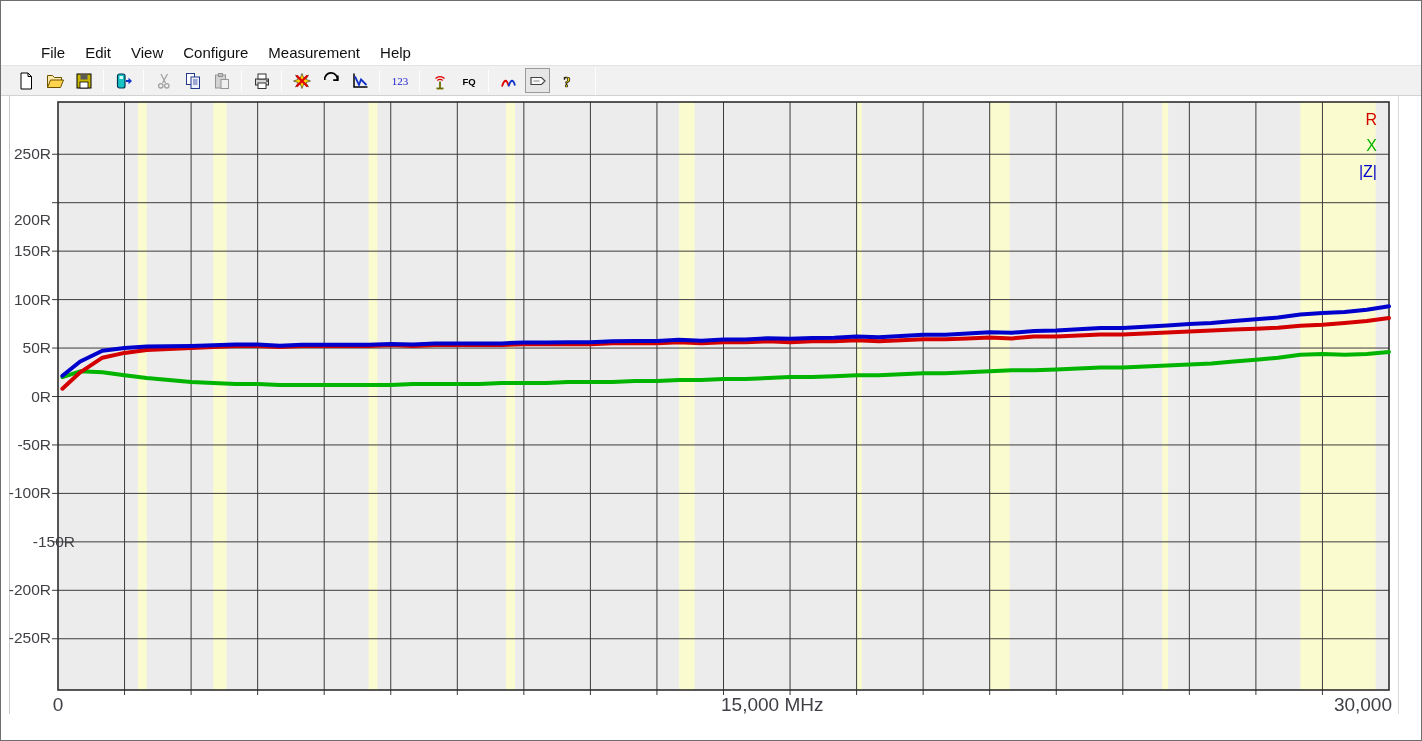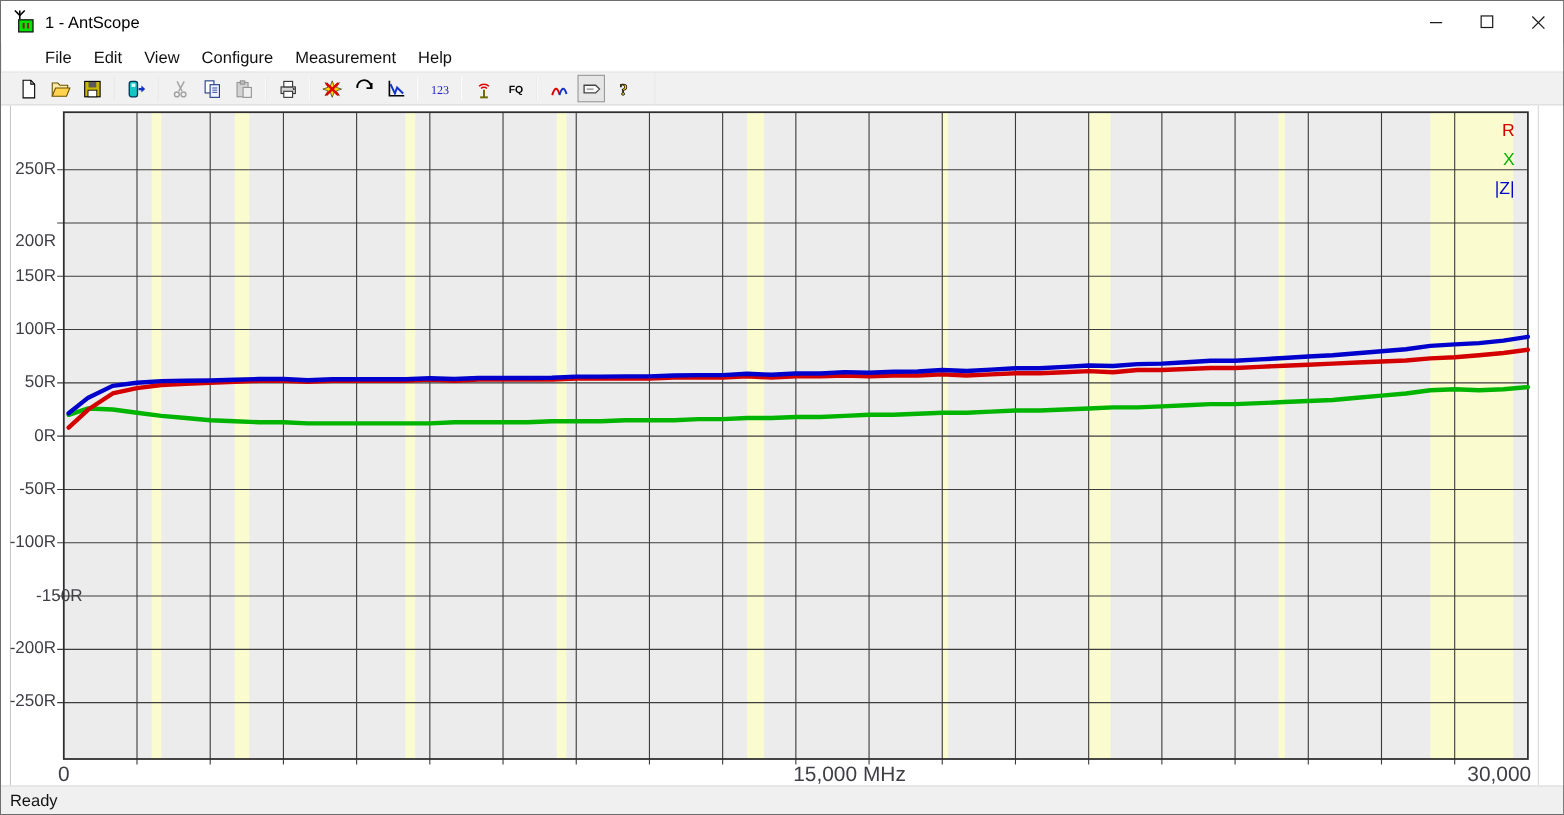--- a/index.html
+++ b/index.html
@@ -36,46 +36,20 @@
   .legend-item{position:absolute;width:52px;text-align:right;font-size:16px;line-height:25px;font-weight:400;}
   
   .statusbar{position:absolute;left:0;top:713px;width:100%;height:27px;background:#f0f0f0;border-top:1px solid #dcdcdc;display:flex;align-items:center;}
   .status-text{margin-left:8px;font-size:15px;color:#111;}
 </style>
 </head>
 <body>
 
 <div class="window">
 
-  <div class="titlebar">
-    <svg class="app-icon" viewBox="0 0 22 26">
-      <path d="M7 2.5v8" stroke="#000" stroke-width="1.4" fill="none"></path>
-      <path d="M2.5 2.5L7 7 M11.5 2.5L7 7" stroke="#000" stroke-width="1.4" fill="none"></path>
-      <rect x="6" y="11" width="13" height="11" fill="#00e100" stroke="#1a1a1a" stroke-width="1.2"></rect>
-      <path d="M10.5 14v5 M14.5 14v5" stroke="#8a1a1a" stroke-width="1.8" fill="none"></path>
-    </svg>
-    <span class="title-text">1 - AntScope</span>
-    <div class="win-controls">
-      <button class="win-btn">
-        <svg width="14" height="14" viewBox="0 0 14 14">
-            <path d="M1 7.5h11" stroke="#1a1a1a" stroke-width="1.1"></path>
-          </svg>
-      </button>
-      <button class="win-btn">
-        <svg width="14" height="14" viewBox="0 0 14 14">
-            <rect x="1.5" y="1.5" width="10.5" height="10.5" fill="none" stroke="#1a1a1a" stroke-width="1.1"></rect>
-          </svg>
-      </button>
-      <button class="win-btn">
-        <svg width="15" height="15" viewBox="0 0 15 15">
-            <path d="M2 2l11 11M13 2L2 13" stroke="#1a1a1a" stroke-width="1.1"></path>
-          </svg>
-      </button>
-    </div>
-  </div>
 
   <div class="menubar">
       <div class="menu-item">File</div>
       <div class="menu-item">Edit</div>
       <div class="menu-item">View</div>
       <div class="menu-item">Configure</div>
       <div class="menu-item">Measurement</div>
       <div class="menu-item">Help</div>
     </div>
 
@@ -296,17 +270,14 @@
         <div class="xtick" style="top: 598px; left: 622.5px; width: 200px; text-align: right;">15,000 MHz</div>
         <div class="xtick" style="top: 598px; left: 1251px; width: 140px; text-align: right;">30,000</div>
       </div>
     <div id="legend">
         <div class="legend-item" style="left: 1324px; top: 11px; color: rgb(212, 0, 0);">R</div>
         <div class="legend-item" style="left: 1324px; top: 37px; color: rgb(0, 180, 0);">X</div>
         <div class="legend-item" style="left: 1324px; top: 63px; color: rgb(0, 0, 204);">|Z|</div>
       </div>
   </div>
 
-  <div class="statusbar">
-    <span class="status-text">Ready</span>
-  </div>
 
 </div>
 
 </body></html>

